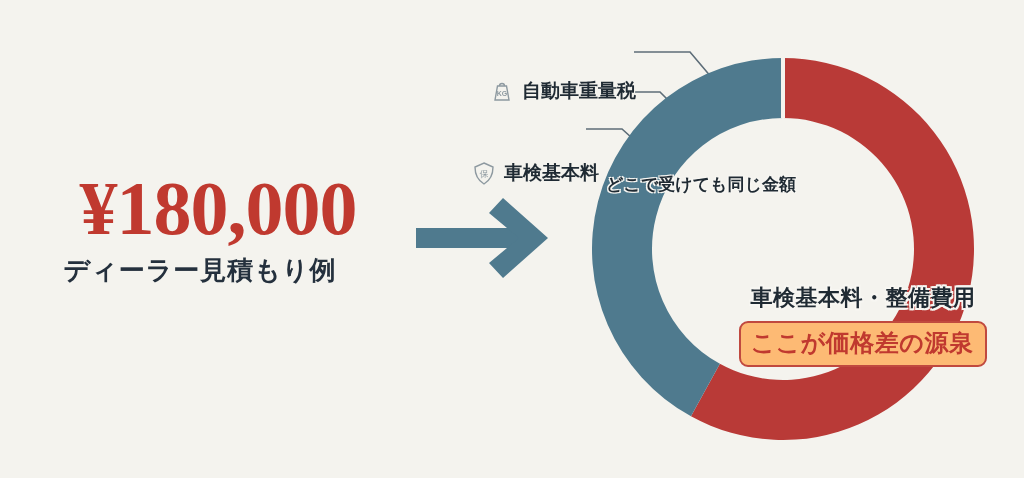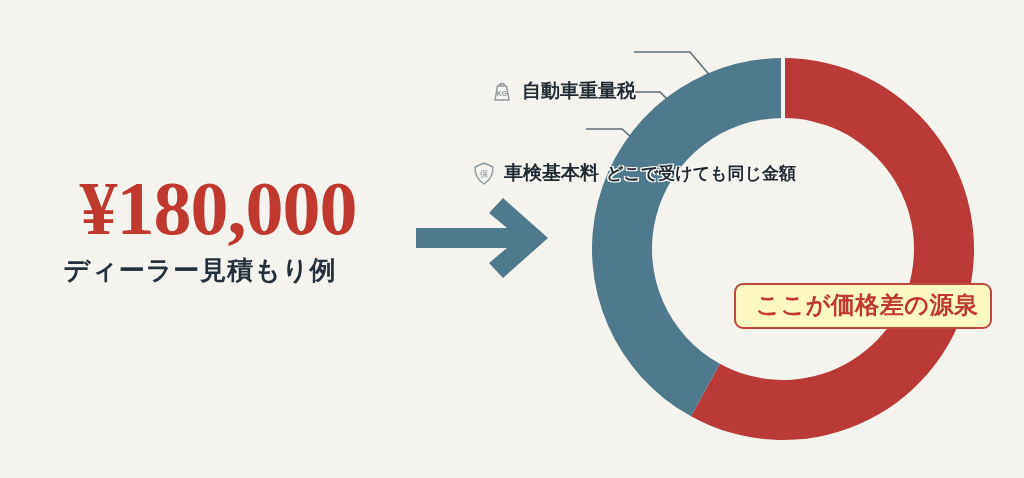--- a/index.html
+++ b/index.html
@@ -124,21 +124,21 @@
     font-size: 25px;
     font-weight: bold;
     color: #1f2a33;
     letter-spacing: 1px;
     text-shadow:
       -1.6px -1.6px 0 #f7f6f2,  1.6px -1.6px 0 #f7f6f2,
       -1.6px  1.6px 0 #f7f6f2,  1.6px  1.6px 0 #f7f6f2,
        0 2px 0 #f7f6f2, 0 -2px 0 #f7f6f2;
   }
   .center-sub {
-    margin-top: 4px;
+    margin-top: 15px;
     font-size: 17px;
     font-weight: bold;
     color: #1f2a33;
     letter-spacing: 0px;
     text-shadow:
       -1.4px -1.4px 0 #f7f6f2,  1.4px -1.4px 0 #f7f6f2,
       -1.4px  1.4px 0 #f7f6f2,  1.4px  1.4px 0 #f7f6f2;
   }
 
   
@@ -155,25 +155,25 @@
     color: #1f2a33;
     letter-spacing: 0.5px;
     white-space: nowrap;
     text-shadow:
       -1.6px -1.6px 0 #f7f6f2,  1.6px -1.6px 0 #f7f6f2,
       -1.6px  1.6px 0 #f7f6f2,  1.6px  1.6px 0 #f7f6f2,
        0 2px 0 #f7f6f2, 0 -2px 0 #f7f6f2;
   }
   .badge {
     display: inline-block;
-    margin-top: 0;
-    padding: 4px 12px 6px 20px;
+    margin-top: 8px;
+    padding: 4px 12px 6px 10px;
     border: 2.5px solid #c0493f;
     border-radius: 9px;
-    background: #fef9c3;
+    background: #fdba74;
     font-size: 24px;
     font-weight: bold;
     color: #c0392f;
     letter-spacing: 0.5px;
     white-space: nowrap;
   }
 </style>
 </head>
 <body>
 
@@ -235,16 +235,17 @@
 
       <line x1="191" y1="0" x2="191" y2="60" stroke="#f4f3ee" stroke-width="4"></line>
     </svg>
   </div>
 
   <div class="center-label">
     <div class="center-sub">どこで受けても同じ金額</div>
   </div>
 
   <div class="right-label">
+    <div class="right-title">車検基本料・整備費用</div>
     <div class="badge">ここが価格差の源泉</div>
   </div>
 
 </div>
 
 </body></html>

